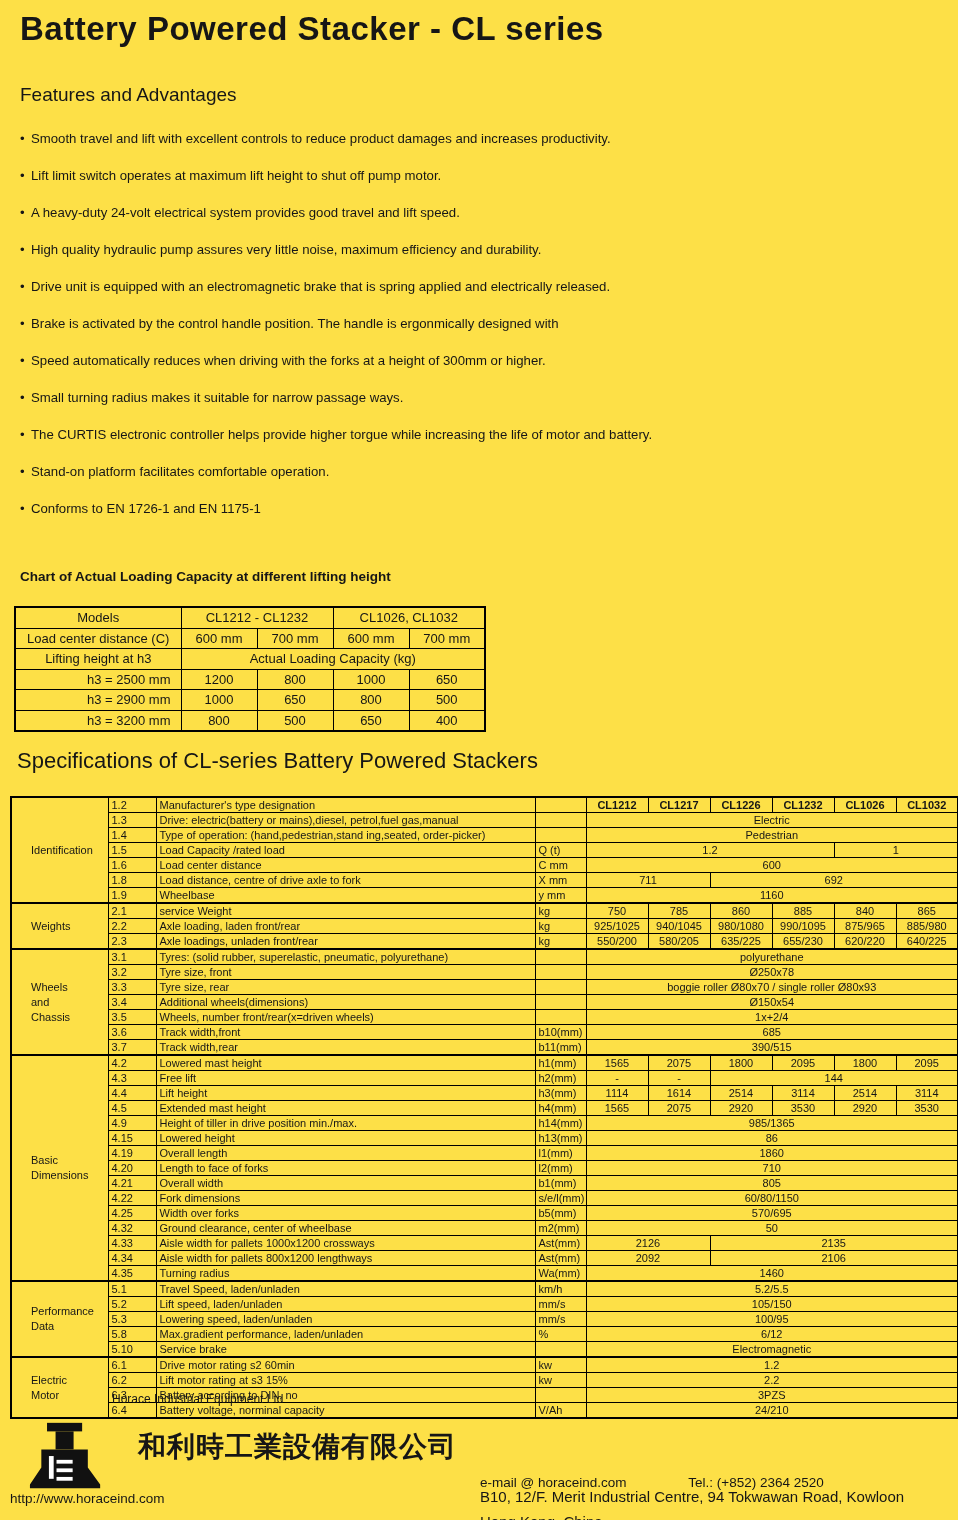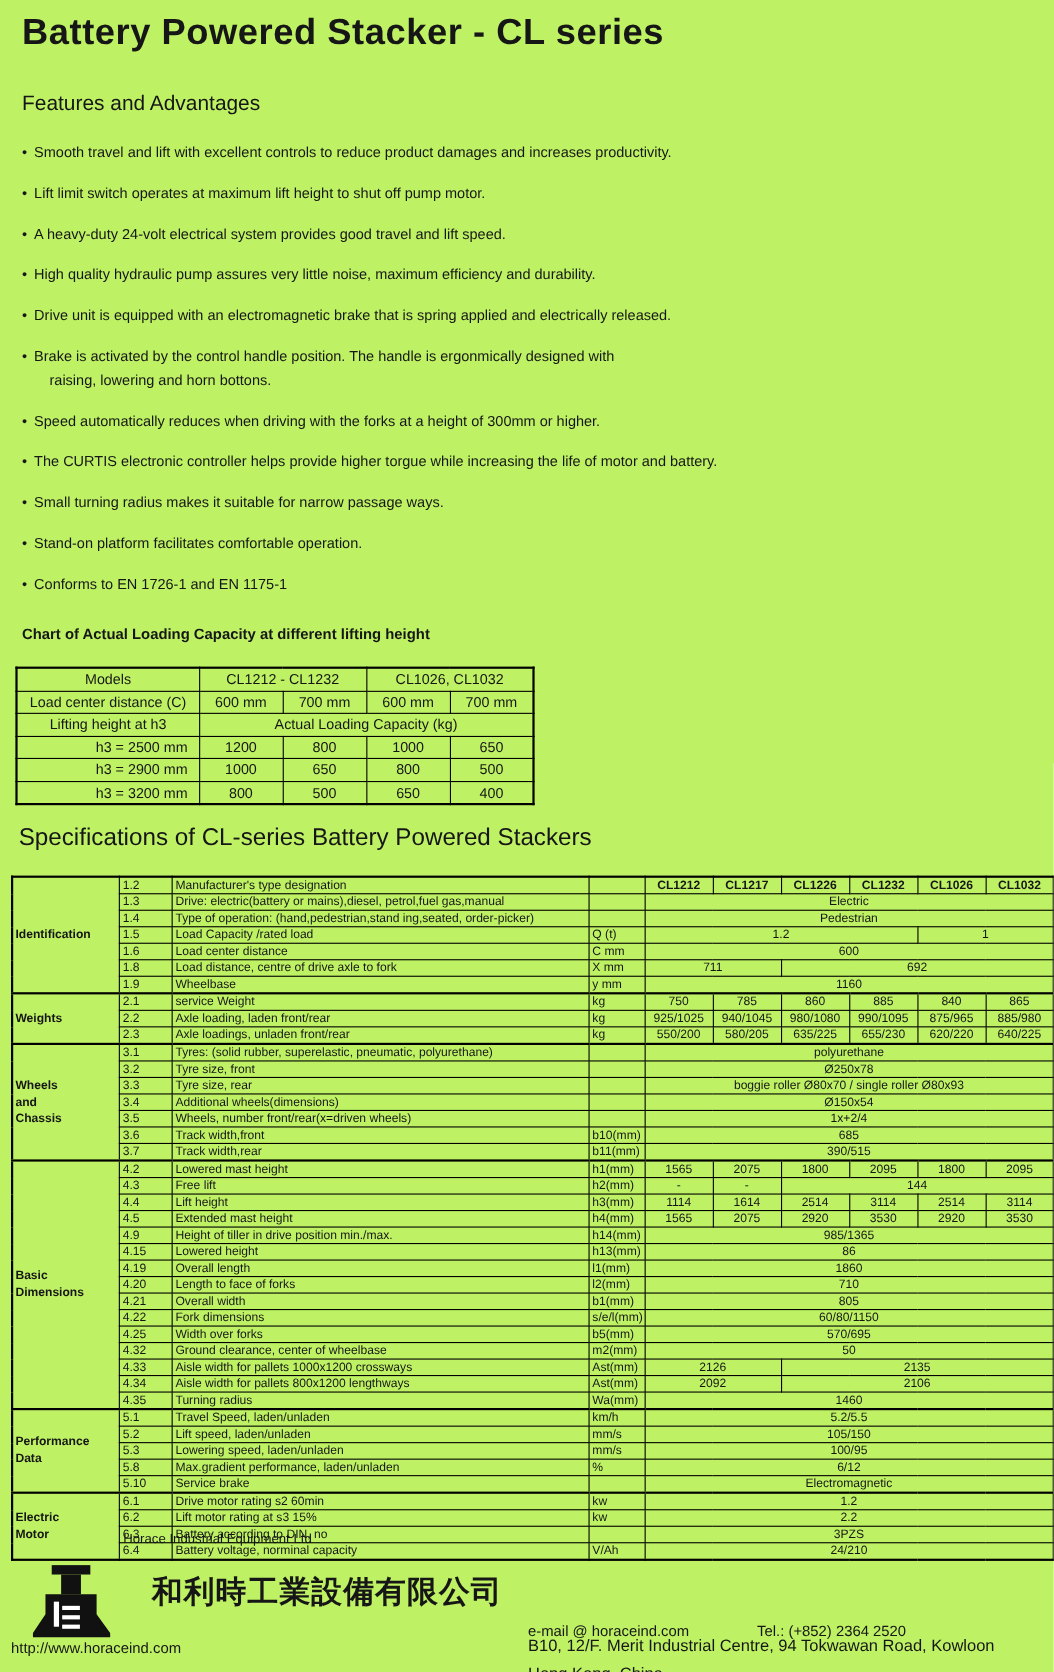--- a/index.html
+++ b/index.html
@@ -1,36 +1,36 @@
 <!DOCTYPE html>
 <html><head>
 <meta charset="utf-8">
 <title>Battery Powered Stacker - CL series</title>
 <style>
   html,body{margin:0;padding:0;background:#fff;}
   .page{
-    position:relative;width:958px;height:1520px;background:#bef264;
+    position:relative;width:958px;height:1520px;background:#fde047;
     font-family:"Liberation Sans","DejaVu Sans",sans-serif;color:#161616;overflow:hidden;
   }
   .doc-title{position:absolute;left:20px;top:10px;font-size:33px;font-weight:bold;letter-spacing:.5px;white-space:nowrap;}
   .features-heading{position:absolute;left:20px;top:84px;font-size:19px;font-weight:normal;white-space:nowrap;}
   .bullet-list{position:absolute;left:20px;top:132px;width:920px;}
   .bullet{margin-bottom:23px;font-size:13.2px;line-height:14px;}
   .bullet .dot{display:inline-block;width:11px;}
   .bcont{margin-top:8px;padding-left:25px;line-height:14px;}
   .cap-heading{position:absolute;left:20px;top:569px;font-size:13.5px;font-weight:bold;white-space:nowrap;}
   .cap-table{position:absolute;left:14px;top:606px;border-collapse:collapse;border:2px solid #000;table-layout:fixed;}
   .cap-table td{border:1px solid #000;font-size:13px;height:19.5px;padding:0 5px;white-space:nowrap;overflow:hidden;}
   .cap-table .lbl{text-align:center;}
   .cap-table .ctr{text-align:center;}
   .cap-table .rgt{text-align:right;padding-right:10px;}
   .specs-heading{position:absolute;left:17px;top:748px;font-size:22px;font-weight:normal;white-space:nowrap;}
   .spec-table{position:absolute;left:10px;top:796px;border-collapse:collapse;border:2px solid #000;table-layout:fixed;width:947px;}
   .spec-table td{border:1px solid #000;font-size:11px;height:14px;line-height:12px;padding:0 3px;white-space:nowrap;overflow:hidden;vertical-align:middle;}
-  .spec-table td.sec-label{font-weight:bold;padding-left:2px;vertical-align:middle;}
+  .spec-table td.sec-label{font-weight:normal;padding-left:19px;vertical-align:middle;}
   .spec-table td.sec-label div{line-height:15px;}
   .spec-table td.num,.spec-table td.desc,.spec-table td.unit{text-align:left;}
   .spec-table td.val{text-align:center;}
   .spec-table td.model{font-weight:bold;}
   .spec-table tr.sec-start td{border-top:2px solid #000;}
   .footer-logo{position:absolute;left:26px;top:1420px;width:80px;height:74px;}
   .cn-name{position:absolute;left:112px;top:1428px;font-size:28px;font-weight:600;letter-spacing:1px;white-space:nowrap;margin-left:26px;}
   .en-name{position:absolute;left:112px;top:1392px;font-size:12px;font-weight:normal;white-space:nowrap;}
   .site-url{position:absolute;left:10px;top:1491px;font-size:13.5px;white-space:nowrap;}
   .addr{position:absolute;left:480px;top:1484px;font-size:15px;line-height:25px;white-space:nowrap;}
@@ -45,24 +45,24 @@
   <div class="doc-title">Battery Powered Stacker - CL series</div>
 
   <div class="features-heading">Features and Advantages</div>
 
   <div class="bullet-list">
       <div class="bullet"><span class="dot">•</span><span>Smooth travel and lift with excellent controls to reduce product damages and increases productivity.</span></div>
       <div class="bullet"><span class="dot">•</span><span>Lift limit switch operates at maximum lift height to shut off pump motor.</span></div>
       <div class="bullet"><span class="dot">•</span><span>A heavy-duty 24-volt electrical system provides good travel and lift speed.</span></div>
       <div class="bullet"><span class="dot">•</span><span>High quality hydraulic pump assures very little noise, maximum efficiency and durability.</span></div>
       <div class="bullet"><span class="dot">•</span><span>Drive unit is equipped with an electromagnetic brake that is spring applied and electrically released.</span></div>
-      <div class="bullet"><span class="dot">•</span><span>Brake is activated by the control handle position. The handle is ergonmically designed with</span><div class="bcont">raising, lowering and horn bottons.</div></div>
+      <div class="bullet"><span class="dot">•</span><span>Brake is activated by the control handle position. The handle is ergonmically designed with</span></div>
       <div class="bullet"><span class="dot">•</span><span>Speed automatically reduces when driving with the forks at a height of 300mm or higher.</span></div>
+      <div class="bullet"><span class="dot">•</span><span>Small turning radius makes it suitable for narrow passage ways.</span></div>
       <div class="bullet"><span class="dot">•</span><span>The CURTIS electronic controller helps provide higher torgue while increasing the life of motor and battery.</span></div>
-      <div class="bullet"><span class="dot">•</span><span>Small turning radius makes it suitable for narrow passage ways.</span></div>
       <div class="bullet"><span class="dot">•</span><span>Stand-on platform facilitates comfortable operation.</span></div>
       <div class="bullet"><span class="dot">•</span><span>Conforms to EN 1726-1 and EN 1175-1</span></div>
     </div>
 
   <div class="cap-heading">Chart of Actual Loading Capacity at different lifting height</div>
 
   <table class="cap-table">
     <colgroup>
       <col style="width:166px">
         <col style="width:76px">

